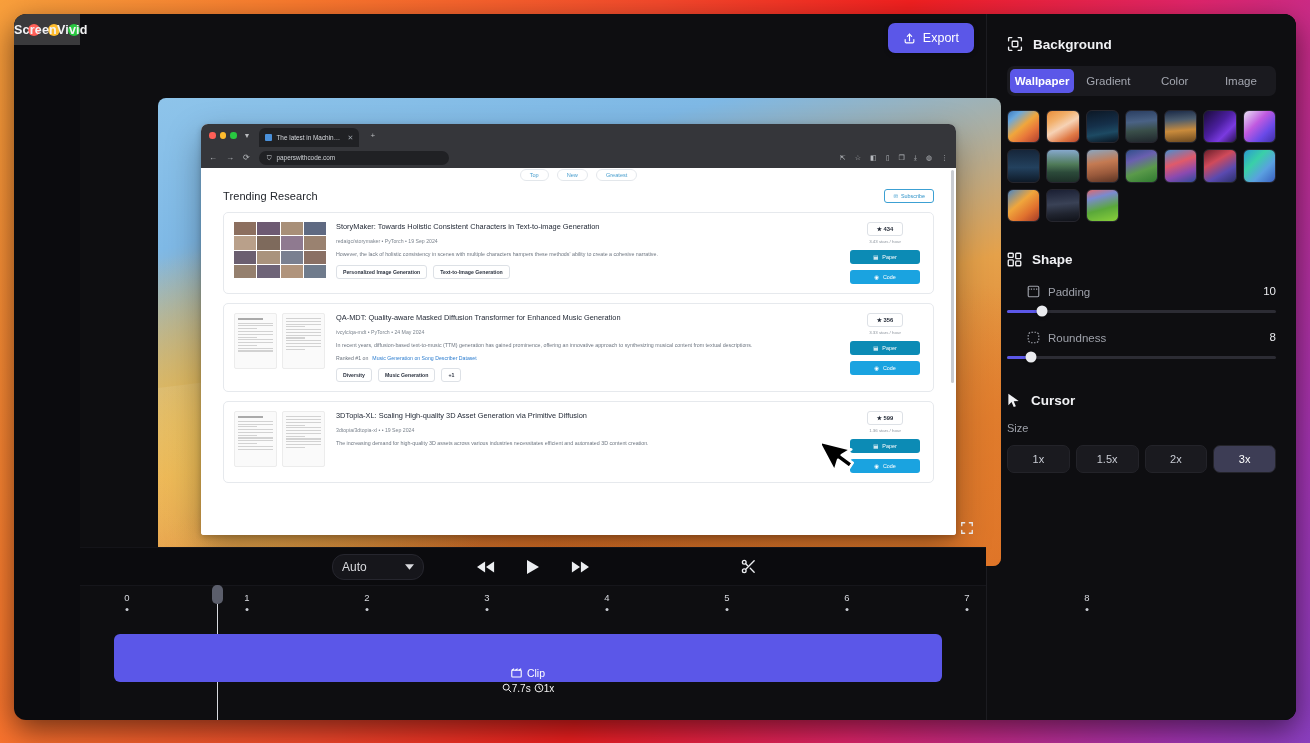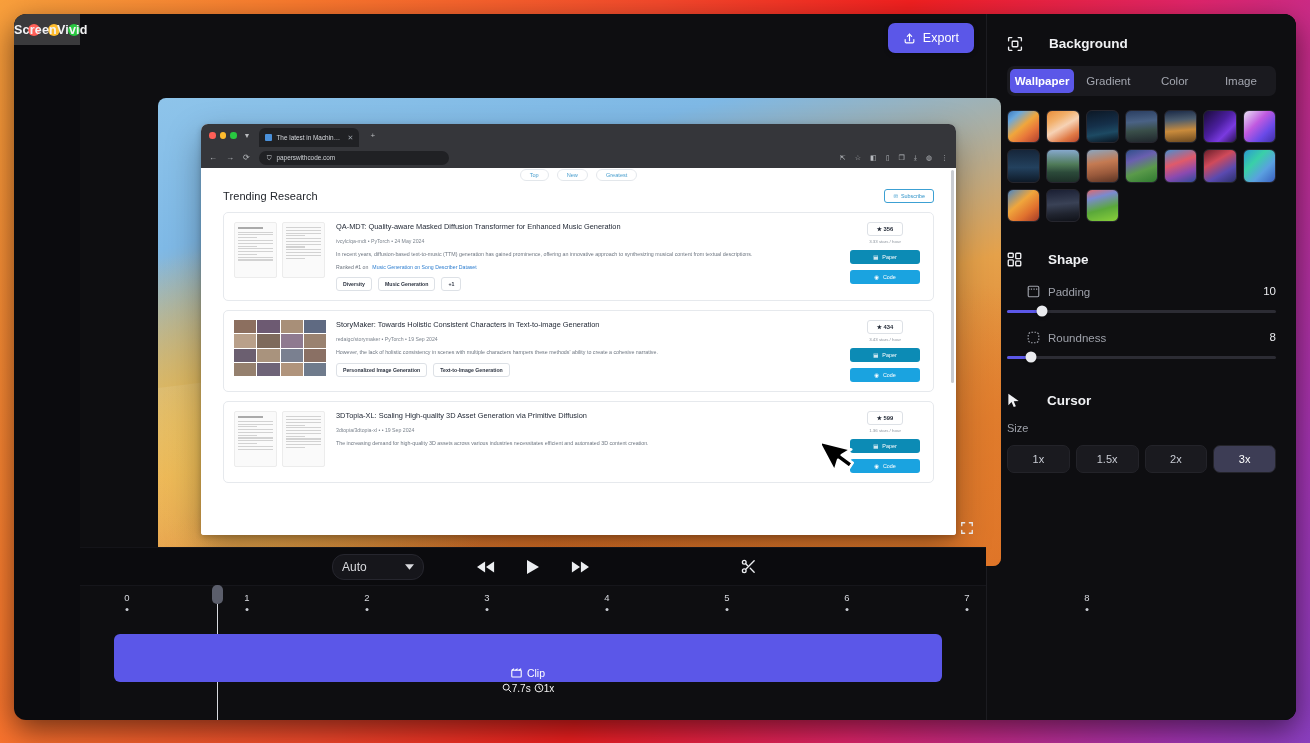--- a/index.html
+++ b/index.html
@@ -261,21 +261,21 @@
     position:absolute; left: 34px; right: 44px; top: 48px; height: 48px;
     background:#5b57e8; border-radius: 6px;
     display:flex; flex-direction:column; align-items:center; justify-content:center;
     gap: 4px; color:#fff; cursor:pointer;
   }
   .clip-title { font-size: 10.5px; display:flex; align-items:center; gap:5px;margin-top:44px; }
   .clip-sub { font-size: 10px; display:flex; align-items:center; opacity:.95; }
 
   
   .panel-section-head {
-    display:flex; align-items:flex-start; gap: 26px;
+    display:flex; align-items:center; gap: 10px;
     color:#f0f1f4; font-size: 13.5px; font-weight: bold;
   }
   .bg-head { margin-top: 22px; }
   .seg-tabs {
     display:flex; background:#1a1a1f; border-radius:7px;
     margin-top: 14px; padding: 3px; gap: 2px;
   }
   .seg {
     flex:1; text-align:center; font-size:11.5px; color:#a3a6af;
     padding: 6px 0; border-radius:5px; cursor:pointer;
@@ -396,79 +396,20 @@
                 <div class="pill">Top</div>
                 <div class="pill">New</div>
                 <div class="pill">Greatest</div>
               </div>
 
               <div class="trend-head">
                 <div class="trend-title">Trending Research</div>
                 <div class="subscribe">
                   <span>✉</span>
                   <span>Subscribe</span>
-                </div>
-              </div>
-
-              <div class="card">
-                <div class="thumbs">
-                  <div class="thumb">
-                    <div class="ln t"></div>
-                      <div class="ln"></div>
-                      <div class="ln"></div>
-                      <div class="ln s"></div>
-                    <div class="ln"></div>
-                      <div class="ln"></div>
-                      <div class="ln s"></div>
-                      <div class="ln"></div>
-                    <div class="ln"></div>
-                      <div class="ln s"></div>
-                      <div class="ln"></div>
-                      <div class="ln"></div>
-                  </div>
-                  <div class="thumb">
-                    <div class="ln"></div>
-                      <div class="ln"></div>
-                      <div class="ln"></div>
-                      <div class="ln s"></div>
-                    <div class="ln"></div>
-                      <div class="ln"></div>
-                      <div class="ln"></div>
-                      <div class="ln s"></div>
-                    <div class="ln"></div>
-                      <div class="ln"></div>
-                      <div class="ln"></div>
-                      <div class="ln s"></div>
-                  </div>
-                </div>
-                <div class="card-main">
-                  <div class="paper-title">QA-MDT: Quality-aware Masked Diffusion Transformer for Enhanced Music Generation</div>
-                  <div class="paper-meta">ivcylc/qa-mdt  •  PyTorch  •  24 May 2024</div>
-                  <div class="paper-abs">In recent years, diffusion-based text-to-music (TTM) generation has gained prominence, offering an innovative approach to synthesizing musical content from textual descriptions.</div>
-                  <div class="rank-row">
-                    <span>Ranked #1 on</span>
-                    <span class="rank-link">Music Generation on Song Describer Dataset</span>
-                  </div>
-                  <div class="tag-row">
-                    <div class="tag">Diversity</div>
-                    <div class="tag">Music Generation</div>
-                    <div class="tag">+1</div>
-                  </div>
-                </div>
-                <div class="card-right">
-                  <div class="stars">★ <span>356</span></div>
-                  <div class="rate">3.33 stars / hour</div>
-                  <div class="btn-paper">
-                    <span>▤</span>
-                    <span>Paper</span>
-                  </div>
-                  <div class="btn-code">
-                    <span>◉</span>
-                    <span>Code</span>
-                  </div>
                 </div>
               </div>
 
               <div class="card">
                 <div class="thumbs">
                   <div class="thumb-grid">
                     <div style="background:#8c6f5f"></div>
                       <div style="background:#6d5a72"></div>
                       <div style="background:#a88f78"></div>
                       <div style="background:#5f6a82"></div>
@@ -491,20 +432,79 @@
                   <div class="paper-meta">redaigc/storymaker  •  PyTorch  •  19 Sep 2024</div>
                   <div class="paper-abs">However, the lack of holistic consistency in scenes with multiple characters hampers these methods' ability to create a cohesive narrative.</div>
                   <div class="tag-row">
                     <div class="tag">Personalized Image Generation</div>
                     <div class="tag">Text-to-Image Generation</div>
                   </div>
                 </div>
                 <div class="card-right">
                   <div class="stars">★ <span>434</span></div>
                   <div class="rate">3.43 stars / hour</div>
+                  <div class="btn-paper">
+                    <span>▤</span>
+                    <span>Paper</span>
+                  </div>
+                  <div class="btn-code">
+                    <span>◉</span>
+                    <span>Code</span>
+                  </div>
+                </div>
+              </div>
+
+              <div class="card">
+                <div class="thumbs">
+                  <div class="thumb">
+                    <div class="ln t"></div>
+                      <div class="ln"></div>
+                      <div class="ln"></div>
+                      <div class="ln s"></div>
+                    <div class="ln"></div>
+                      <div class="ln"></div>
+                      <div class="ln s"></div>
+                      <div class="ln"></div>
+                    <div class="ln"></div>
+                      <div class="ln s"></div>
+                      <div class="ln"></div>
+                      <div class="ln"></div>
+                  </div>
+                  <div class="thumb">
+                    <div class="ln"></div>
+                      <div class="ln"></div>
+                      <div class="ln"></div>
+                      <div class="ln s"></div>
+                    <div class="ln"></div>
+                      <div class="ln"></div>
+                      <div class="ln"></div>
+                      <div class="ln s"></div>
+                    <div class="ln"></div>
+                      <div class="ln"></div>
+                      <div class="ln"></div>
+                      <div class="ln s"></div>
+                  </div>
+                </div>
+                <div class="card-main">
+                  <div class="paper-title">QA-MDT: Quality-aware Masked Diffusion Transformer for Enhanced Music Generation</div>
+                  <div class="paper-meta">ivcylc/qa-mdt  •  PyTorch  •  24 May 2024</div>
+                  <div class="paper-abs">In recent years, diffusion-based text-to-music (TTM) generation has gained prominence, offering an innovative approach to synthesizing musical content from textual descriptions.</div>
+                  <div class="rank-row">
+                    <span>Ranked #1 on</span>
+                    <span class="rank-link">Music Generation on Song Describer Dataset</span>
+                  </div>
+                  <div class="tag-row">
+                    <div class="tag">Diversity</div>
+                    <div class="tag">Music Generation</div>
+                    <div class="tag">+1</div>
+                  </div>
+                </div>
+                <div class="card-right">
+                  <div class="stars">★ <span>356</span></div>
+                  <div class="rate">3.33 stars / hour</div>
                   <div class="btn-paper">
                     <span>▤</span>
                     <span>Paper</span>
                   </div>
                   <div class="btn-code">
                     <span>◉</span>
                     <span>Code</span>
                   </div>
                 </div>
               </div>

